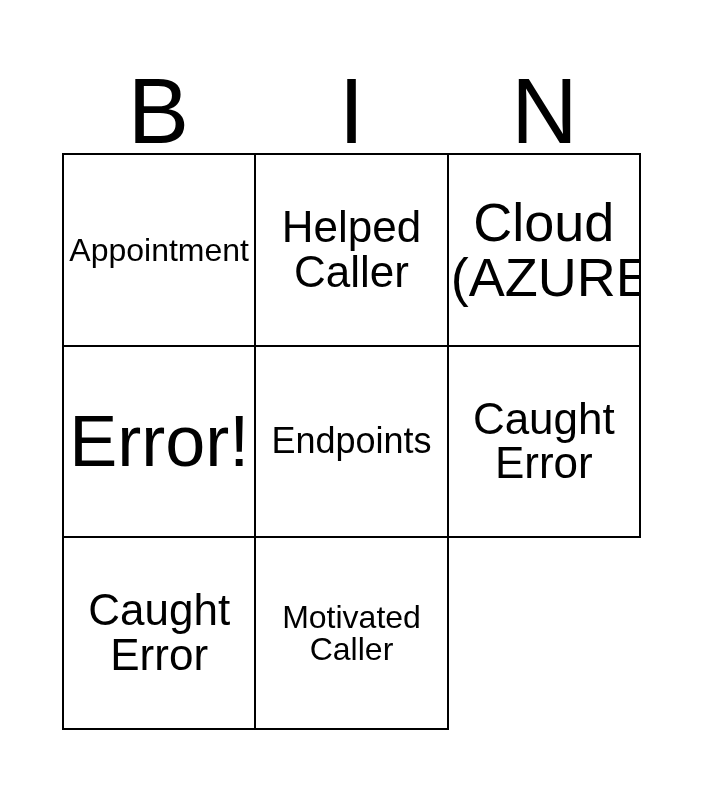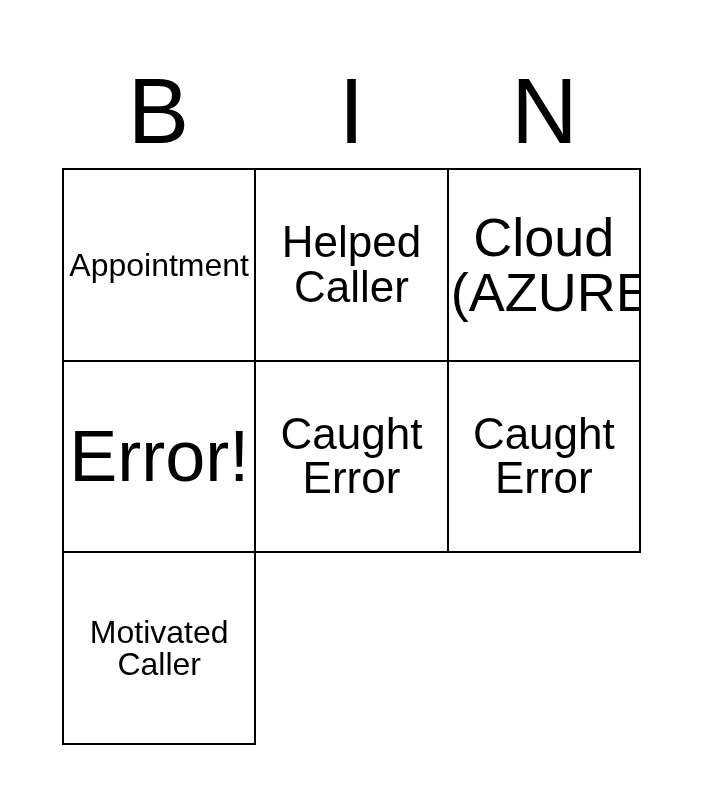--- a/index.html
+++ b/index.html
@@ -41,21 +41,21 @@
     font-weight: 400;
     letter-spacing: 0;
     color: #000000;
     user-select: none;
   }
 
   
   .bingo-grid {
     position: absolute;
     left: 62px;
-    top: 168px;
+    top: 153px;
     width: 579px;
     height: 577px;
     display: grid;
     grid-template-columns: 1fr 1fr 1fr;
     grid-template-rows: 1fr 1fr 1fr;
     border-top: 2px solid #000000;
     border-left: 2px solid #000000;
     box-sizing: border-box;
     background: #ffffff;
   }
@@ -117,20 +117,23 @@
     <div class="bingo-cell">
       <span class="cell-text size-lg">Cloud
 (AZURE)</span>
     </div>
 
     <div class="bingo-cell">
       <span class="cell-text size-xxl">Error!</span>
     </div>
 
 
+    <div class="bingo-cell">
+      <span class="cell-text size-sm">Endpoints</span>
+    </div>
 
     <div class="bingo-cell">
       <span class="cell-text size-xl">Caught
 Error</span>
     </div>
 
     <div class="bingo-cell">
       <span class="cell-text size-xl">Caught
 Error</span>
     </div>

